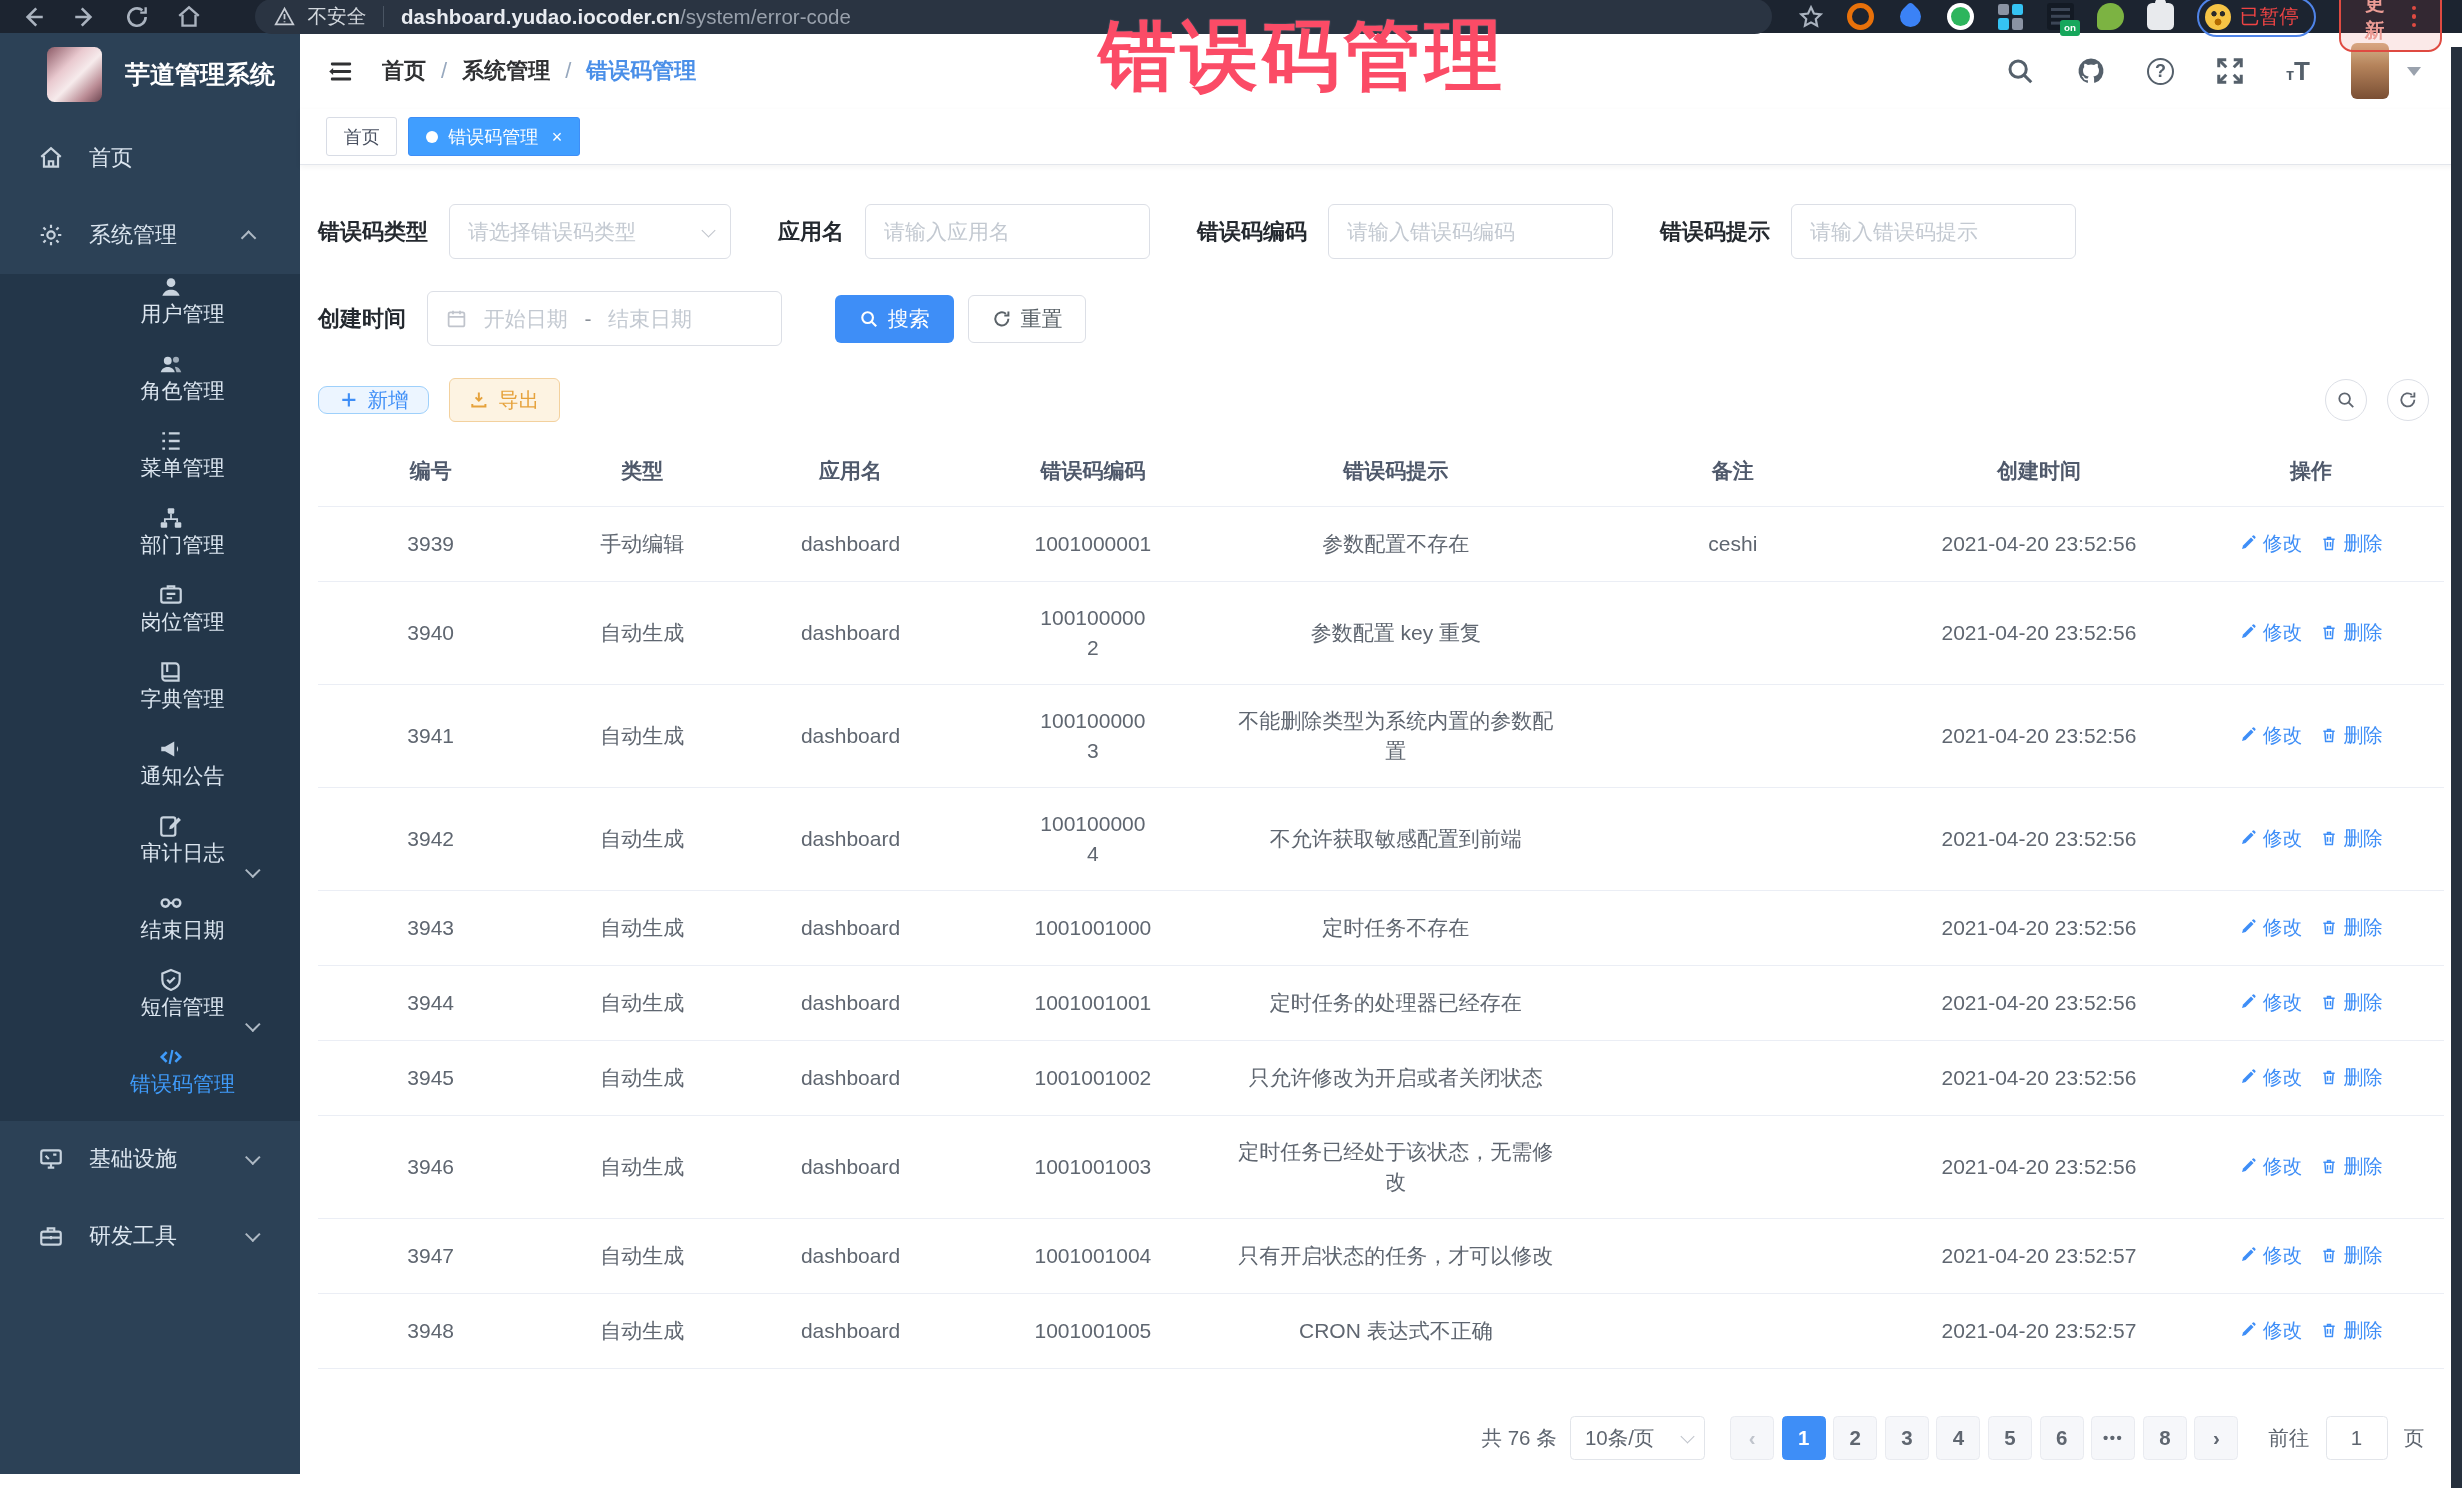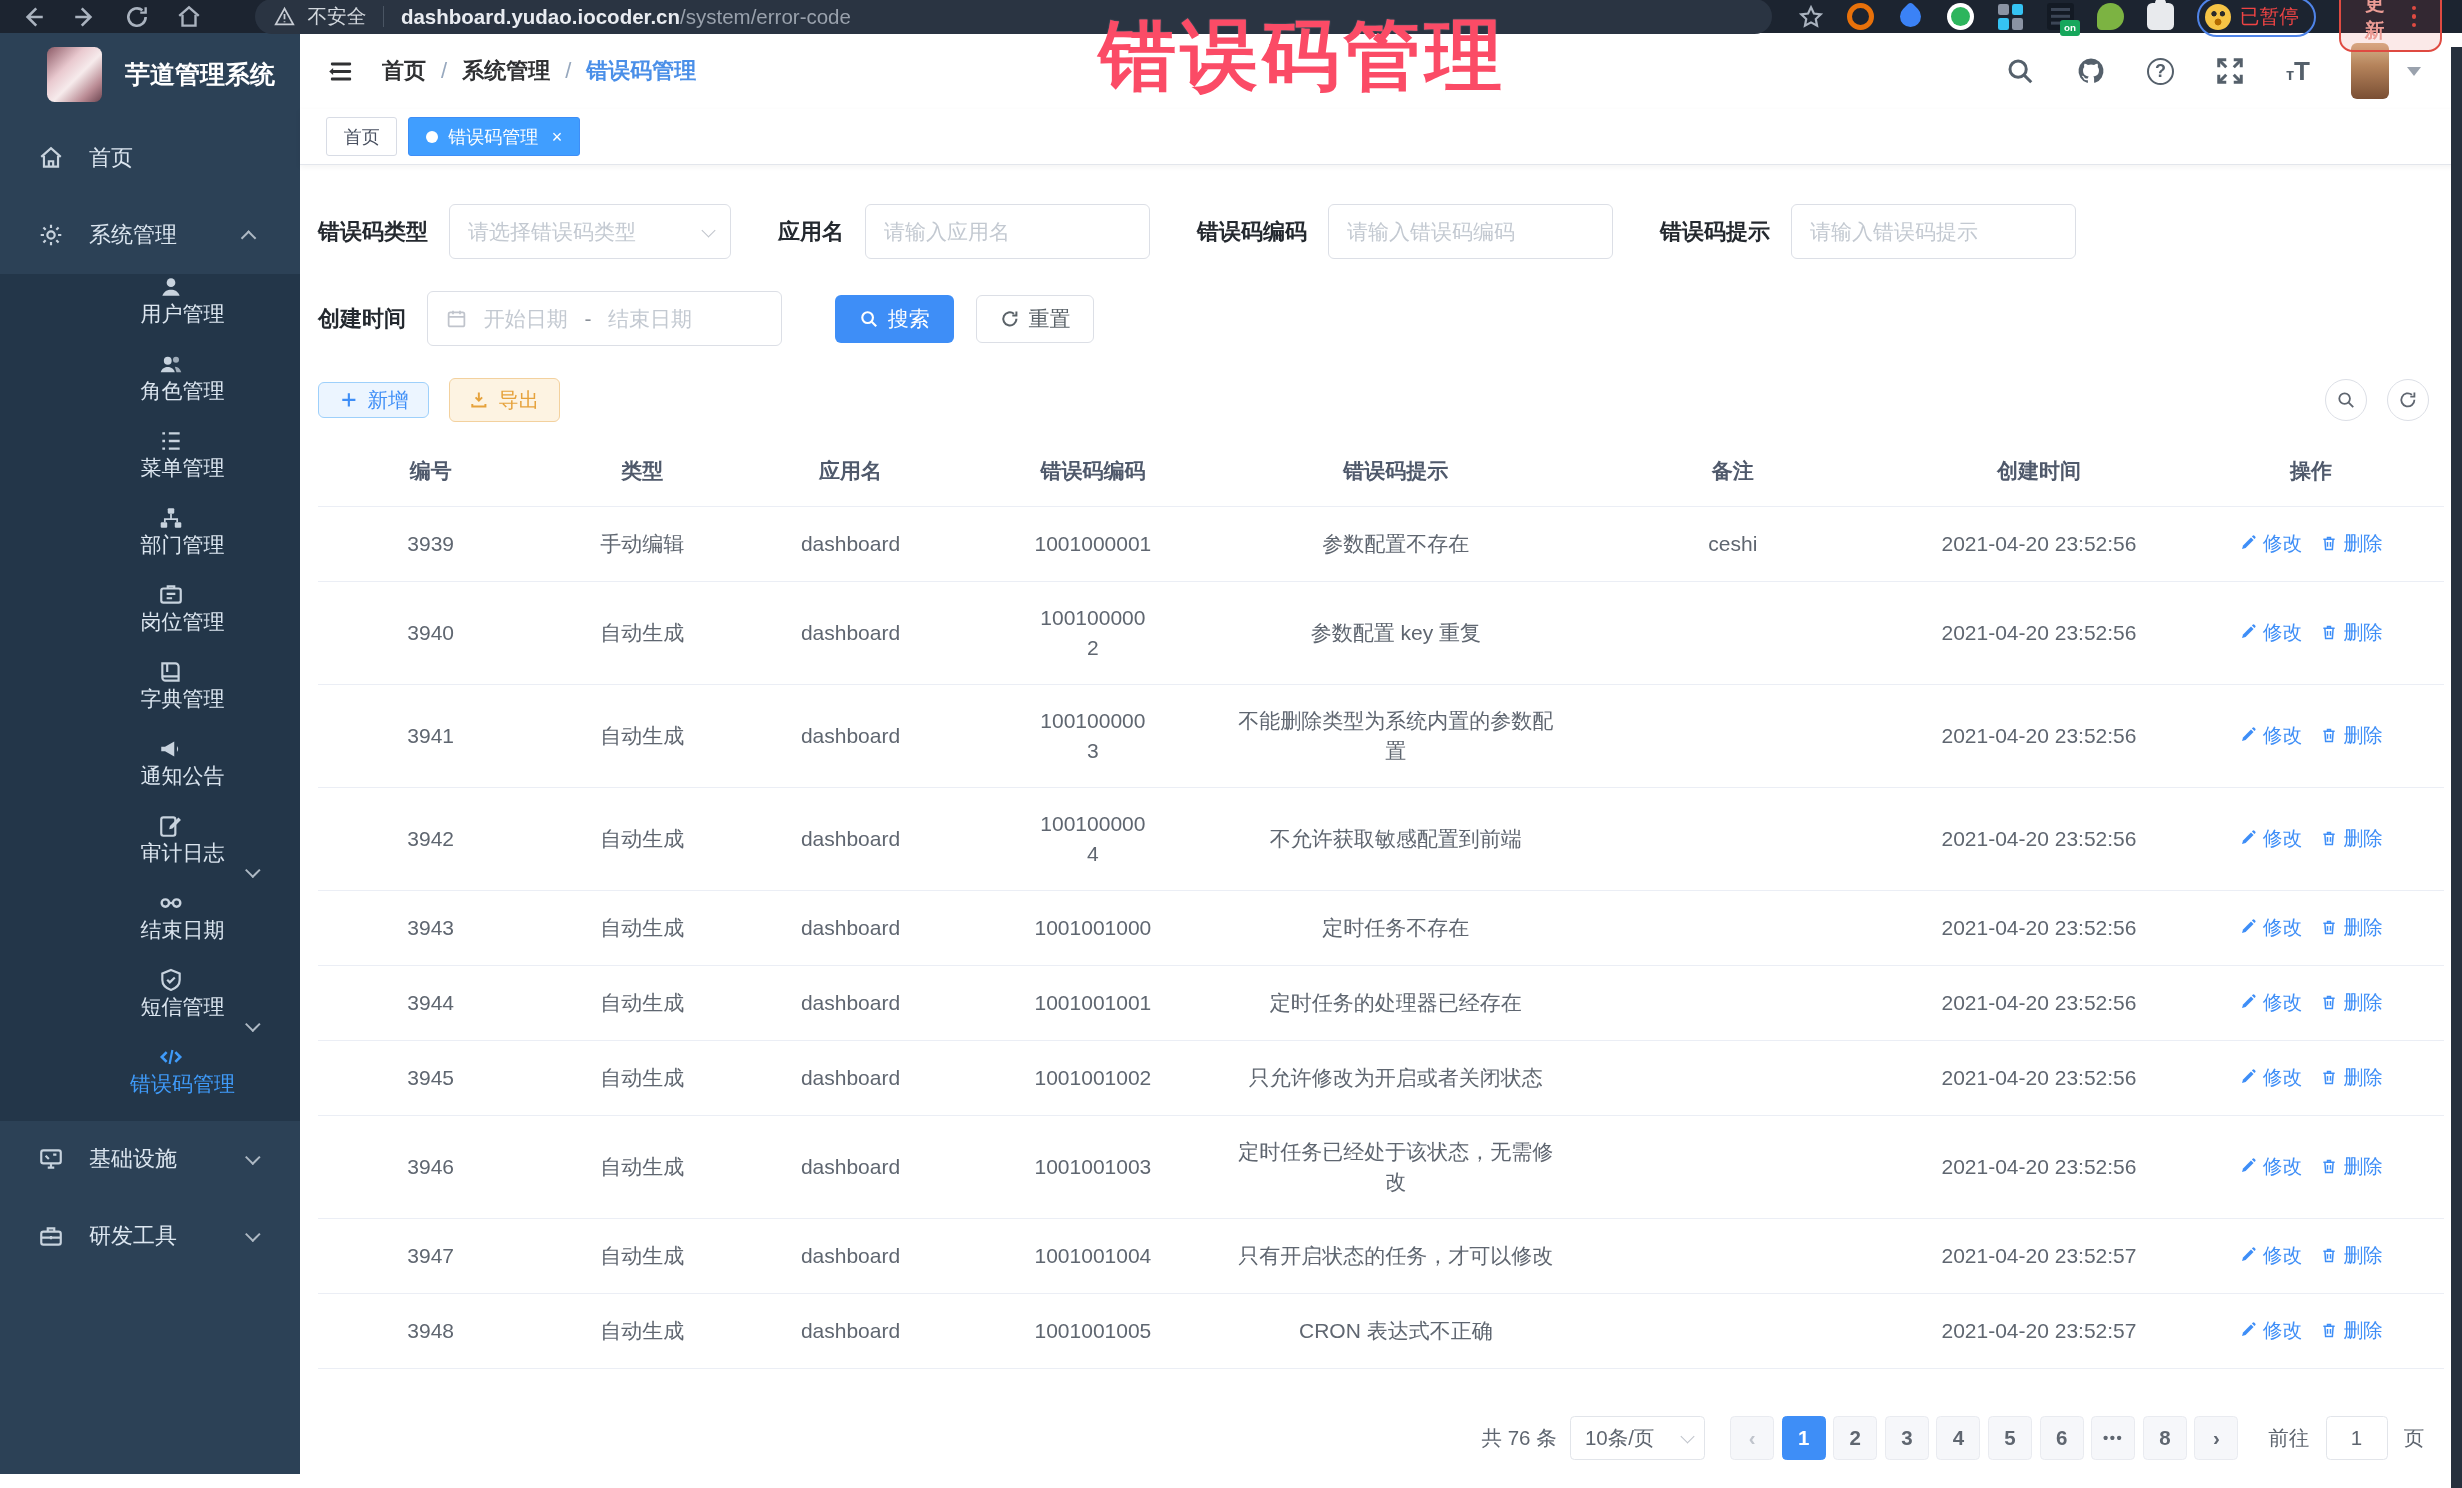--- a/index.html
+++ b/index.html
@@ -116,23 +116,23 @@
     font-family:"Liberation Sans","DejaVu Sans",sans-serif;}
   input::placeholder{color:#c3c9d1;}
   .date-box{width:355px;gap:16.7px;cursor:pointer;}
   .cal-ic{width:21px;height:21px;color:#c0c4cc;flex:0 0 auto;}
   .cal-ic svg{width:100%;height:100%;}
   .date-box .dash{color:#8a9099;}
   .btn{height:48px;border-radius:6px;font-size:21px;display:inline-flex;align-items:center;gap:9px;
     padding:0 23px;cursor:pointer;border:1.5px solid transparent;white-space:nowrap;}
   .btn svg{width:19.7px;height:19.7px;}
   .btn-primary{background:#3e8ef7;color:#fff;margin-left:6px;}
-  .btn-plain{background:#fff;border-color:#dcdfe6;color:#5a6268;margin-left:22px;}
+  .btn-plain{background:#fff;border-color:#dcdfe6;color:#5a6268;margin-left:14px;}
   .toolbar{display:flex;align-items:center;gap:19.7px;margin-bottom:21px;}
-  .btn-add{background:#ecf5ff;border-color:#9ed0fb;color:#3e8ef7;height:36px;font-size:20.5px;padding:0 19.7px;}
+  .btn-add{background:#ecf5ff;border-color:#9ed0fb;color:#3e8ef7;height:28px;font-size:20.5px;padding:0 19.7px;border-radius:9px;}
   .btn-export{background:#fdf3e2;border-color:#f3d19e;color:#e6a23c;height:44px;font-size:20.5px;padding:0 19.7px;}
   .tool-right{margin-left:auto;display:flex;gap:19.7px;margin-right:15px;}
   .circle-btn{width:42px;height:42px;border:1.5px solid #dcdfe6;border-radius:50%;background:#fff;
     display:flex;align-items:center;justify-content:center;color:#5f6670;cursor:pointer;}
   .circle-btn svg{width:19.7px;height:19.7px;}
 
   
   table{width:100%;border-collapse:collapse;table-layout:fixed;}
   th{font-size:21px;font-weight:700;color:#4f596b;padding:13.6px 7.6px 21px;
     border-bottom:1.5px solid #ebeef5;text-align:center;}

